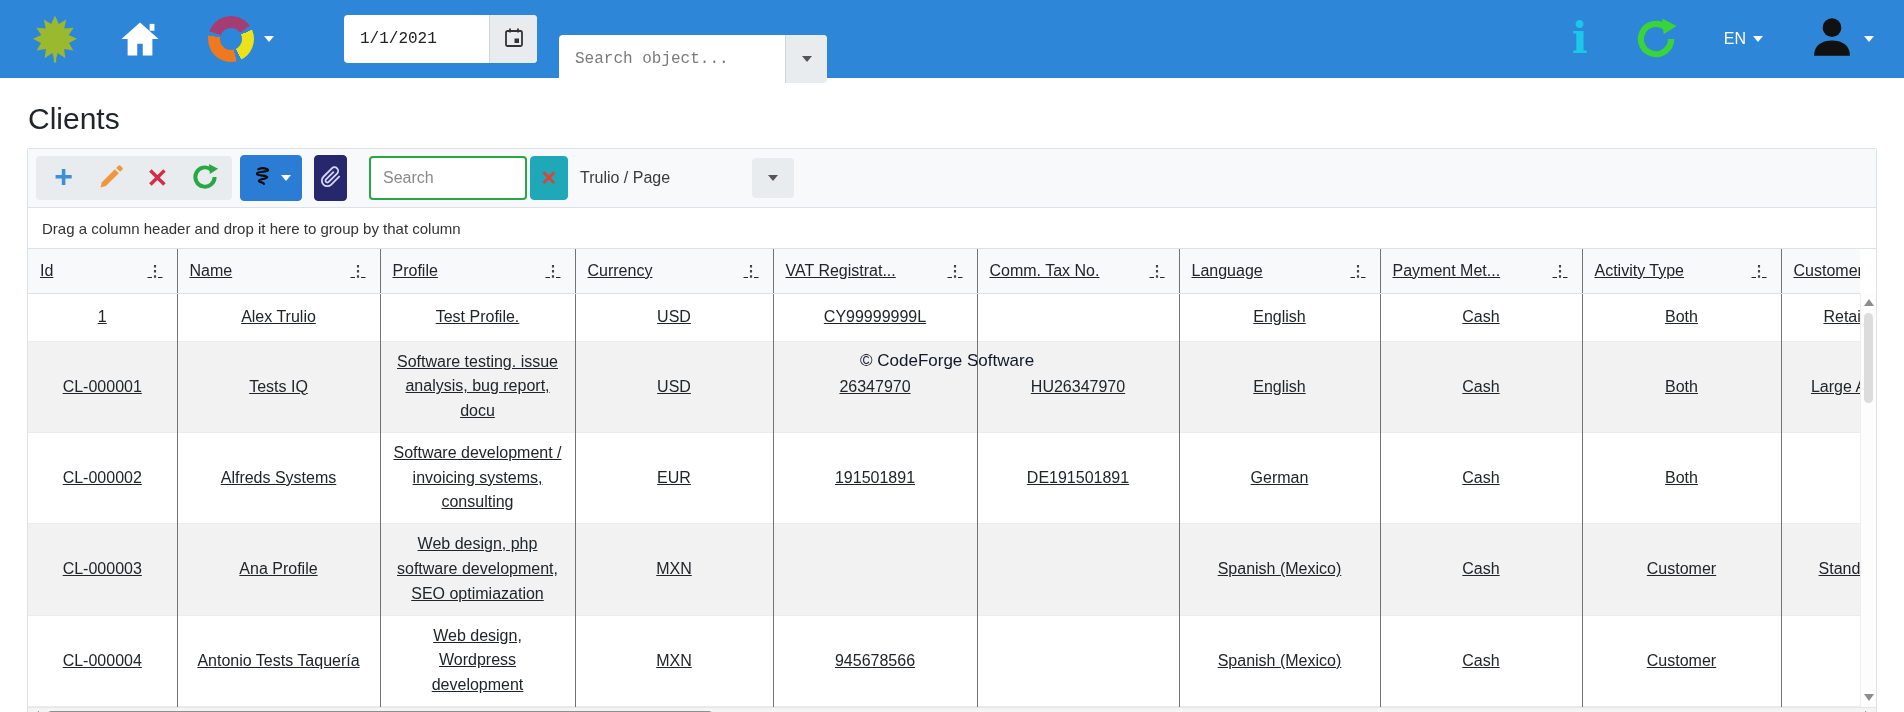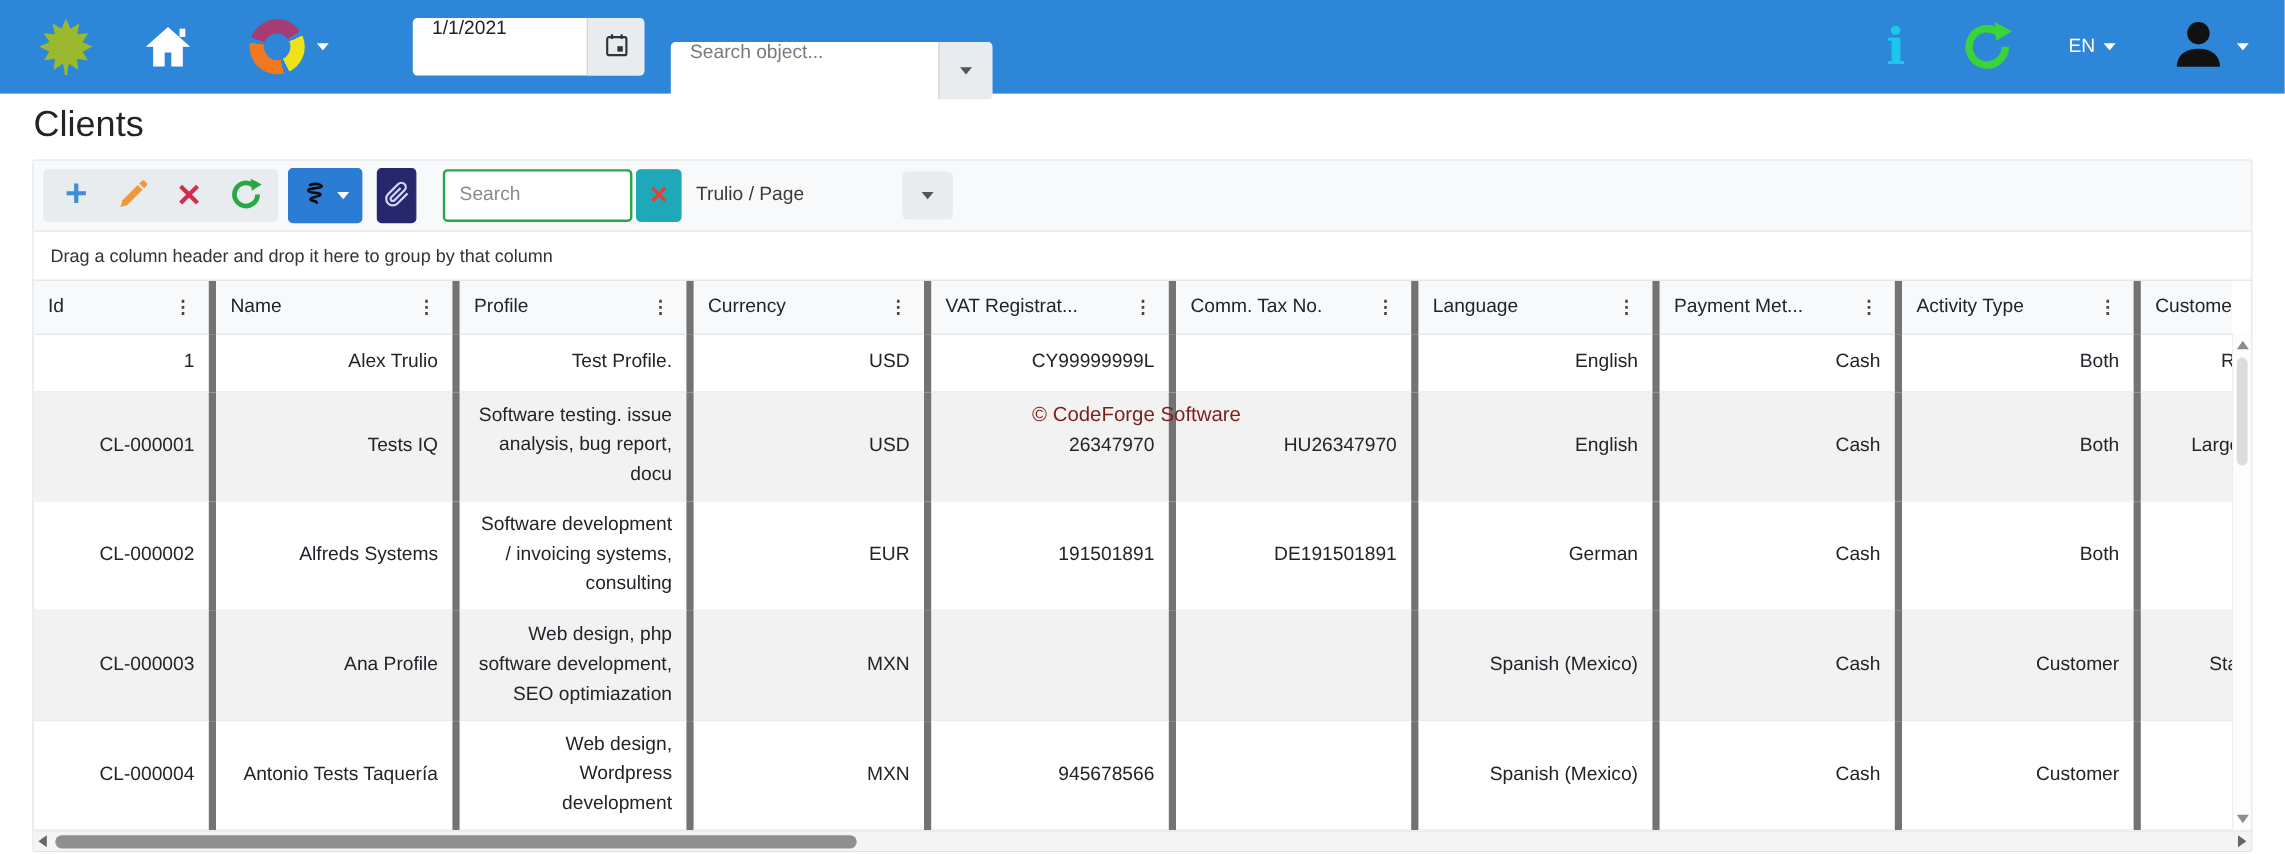--- a/index.html
+++ b/index.html
@@ -12,34 +12,34 @@
   .nav-icon { display:flex; align-items:center; justify-content:center; cursor:pointer; }
   .leaf { width:50px; }
   .home { width:44px; margin-left:38px; }
   .donut-wrap { margin-left:46px; display:flex; align-items:center; gap:10px; }
   .donut { width:46px; height:46px; border-radius:50%;
     background:conic-gradient(from 290deg,#a53c72 0 125deg,transparent 125deg 136deg,#ede11a 136deg 224deg,transparent 224deg 236deg,#f0781e 236deg 349deg,transparent 349deg 360deg);
     position:relative; }
   .donut::after { content:""; position:absolute; inset:12px; border-radius:50%; background:#2E86D8; }
   .caret { width:0; height:0; border-left:5px solid transparent; border-right:5px solid transparent; border-top:6px solid #fff; }
   .caret.dark { border-top-color:#555; }
-  .nav-box { height:48px; background:#fff; border-radius:4px; display:flex; align-items:flex-start; overflow:hidden; }
+  .nav-box { height:48px; background:#fff; border-radius:4px; display:flex; align-items:center; overflow:hidden;font-family:Liberation Mono, monospace; }
   .date-box { width:193px; margin-left:70px; }
   .date-text { flex:1; padding-left:16px; font-size:16px; color:#222; }
   .box-btn { width:48px; height:100%; background:#e9ecef; border:none; border-left:1px solid #ced4da; display:flex; align-items:center; justify-content:center; cursor:pointer; }
   .search-obj-box { width:268px; margin-left:22px;margin-top:39px; }
   .search-obj-input { flex:1; border:none; outline:none; padding-left:16px; font-size:16px; color:#333; background:transparent; font-family:inherit; }
   .search-obj-input::placeholder { color:#7a7a7a; }
   .nav-right { margin-left:auto; display:flex; align-items:center; gap:46px; }
   .info-glyph { font-family:"DejaVu Serif", serif; font-weight:bold; font-size:42px; line-height:1; color:#1bc7ea; }
   .lang { display:flex; align-items:center; gap:7px; color:#fff; font-size:16px; cursor:pointer; }
   .avatar-wrap { display:flex; align-items:center; gap:9px; cursor:pointer; }
 
   
-  .page-title { font-size:30px; font-weight:400; color:#212529; margin:9px 28px 12px; }
+  .page-title { font-size:30px; font-weight:400; color:#212529; margin:24px 28px 12px; }
   .panel { margin:0 27px; border:1px solid #dee2e6; border-radius:2px; }
 
   
   .toolbar { background:#f8f9fa; padding:7px 8px; display:flex; align-items:center; height:58px; }
   .btn-group { background:#e9ecef; border-radius:4px; height:44px; display:flex; align-items:center; padding:0 4px; }
   .icon-btn { width:47px; height:40px; background:transparent; border:none; display:flex; align-items:center; justify-content:center; cursor:pointer; }
   .plus-glyph { font-size:32px; font-weight:bold; color:#3f8fd8; line-height:1; margin-top:-4px; }
   .x-glyph { font-size:26px; font-weight:bold; color:#d22d49; line-height:1; }
   .bulb-btn { margin-left:8px; width:62px; height:46px; background:#2a7cd4; border:1px solid #2a7cd4; border-radius:4px; display:flex; align-items:center; justify-content:center; gap:7px; cursor:pointer; }
   .clip-btn { margin-left:12px; width:33px; height:46px; background:#27276e; border:1px solid #27276e; border-radius:4px; display:flex; align-items:center; justify-content:center; cursor:pointer; }
@@ -50,38 +50,38 @@
   .items-label { margin-left:12px; font-size:16px; color:#3a3a3a; }
   .items-dd { margin-left:82px; width:42px; height:40px; background:#e9ecef; border:none; border-radius:4px; display:flex; align-items:center; justify-content:center; cursor:pointer; }
 
   
   .group-bar { background:#fff; border-top:1px solid #dee2e6; border-bottom:1px solid #dee2e6; height:42px; display:flex; align-items:center; padding:0 14px; font-size:15px; color:#333; }
 
   
   .grid-wrap { position:relative; }
   .grid-clip { overflow:hidden; margin-right:16px; }
   table.grid { border-collapse:collapse; table-layout:fixed; width:1892px; }
-  .grid th, .grid td { border-right:6px solid #737373; padding:0 12px; font-size:16px; text-align:right; vertical-align:middle; white-space:nowrap; overflow:hidden; }
+  .grid th, .grid td { border-right:1px solid #737373; padding:0 12px; font-size:16px; text-align:center; vertical-align:middle; white-space:nowrap; overflow:hidden;text-decoration:underline; }
   .grid thead tr { height:44px; background:#f8f9fa; }
   .grid th { font-weight:400; border-bottom:1px solid #dee2e6; }
   .th-inner { display:flex; align-items:center; justify-content:space-between; }
   .kebab { font-size:15px; font-weight:bold; color:#444; cursor:pointer; padding:0 2px; }
   .grid tbody tr { border-bottom:1px solid #ececec; }
   .grid tbody tr.alt { background:#f2f2f2; }
   .grid tbody tr:nth-child(1) { height:48px; }
   .grid tbody tr:nth-child(2) { height:72px; }
   .grid tbody tr:nth-child(3) { height:86px; }
   .grid tbody tr:nth-child(4) { height:86px; }
   .grid tbody tr:nth-child(5) { height:70px; }
   .grid th:nth-child(1){width:149px} .grid th:nth-child(2){width:203px} .grid th:nth-child(3){width:195px}
   .grid th:nth-child(4){width:198px} .grid th:nth-child(5){width:204px} .grid th:nth-child(6){width:202px}
   .grid th:nth-child(7){width:201px} .grid th:nth-child(8){width:202px} .grid th:nth-child(9){width:199px}
   .grid th:nth-child(10){width:140px}
   .grid td:nth-child(3) { white-space:normal; line-height:1.55; padding-top:8px; padding-bottom:8px; }
-  .watermark { position:absolute; left:832px; top:102px; font-size:17px; color:#7f1d1d; pointer-events:none; }
+  .watermark { position:absolute; left:832px; top:102px; font-size:17px; color:#0f172a; pointer-events:none; }
 
   
   .vscroll { position:absolute; top:44px; right:0; bottom:0; width:16px; background:#fdfdfd; border-left:1px solid #eee; }
   .vs-arrow { position:absolute; left:3px; width:0; height:0; border-left:5px solid transparent; border-right:5px solid transparent; cursor:pointer; }
   .vs-up { top:6px; border-bottom:7px solid #8d8d8d; }
   .vs-down { bottom:6px; border-top:7px solid #8d8d8d; }
   .vs-thumb { position:absolute; left:3px; top:20px; width:9px; height:90px; background:#dcdcdc; border-radius:5px; }
 
   
   .hscroll { height:17px; background:#f4f4f4; border-top:1px solid #e6e6e6; position:relative; }

